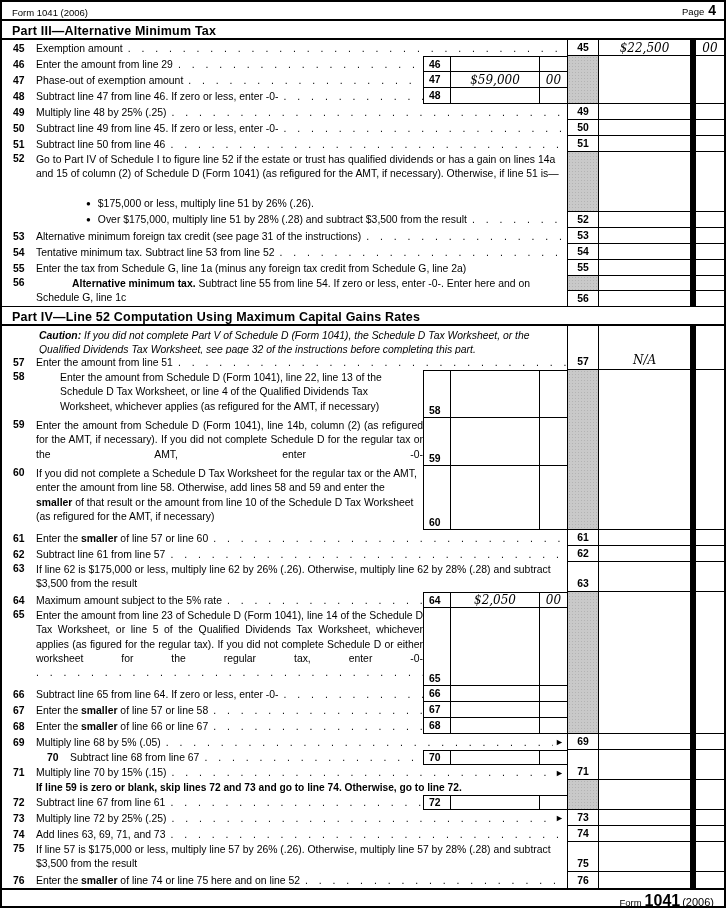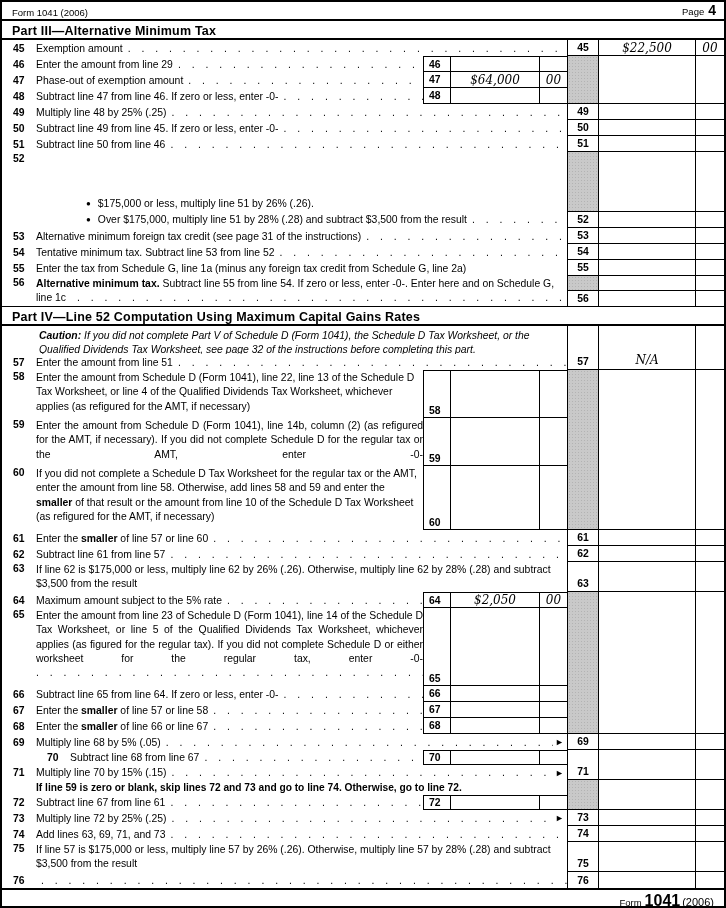--- a/index.html
+++ b/index.html
@@ -44,21 +44,21 @@
   .inner.bal .in { align-items:flex-end; padding-bottom:1px; }
   .inner .iv { flex:1 1 auto; border-right:1px solid #000; display:flex; align-items:center; justify-content:center; }
   .inner .ic { flex:0 0 27px; display:flex; align-items:center; justify-content:center; }
   .bright { flex:0 0 157px; border-left:1px solid #000; border-bottom:1px solid #000;
             display:flex; flex-direction:column; }
   .band.last .bright { border-bottom:none; }
   .rrow { flex:1 1 auto; display:flex; align-items:stretch; min-height:0; }
   .rrow.entry { flex:0 0 16px; border-top:1px solid #000; }
   .rrow .rn { flex:0 0 31px; border-right:1px solid #000; font-weight:700; display:flex;
               align-items:center; justify-content:center; }
-  .rrow .rv { flex:1 1 auto; border-right:1px solid #000000; display:flex; align-items:center; justify-content:center; }
+  .rrow .rv { flex:1 1 auto; border-right:6px solid #000000; display:flex; align-items:center; justify-content:center; }
   .rrow .rc { flex:0 0 28px; display:flex; align-items:center; justify-content:center; }
   .bright.balign .rrow > span { align-items:flex-end; padding-bottom:2px; }
   .shade { background-color:var(--shade,#c9c9c9);
            background-image: radial-gradient(#b3b3b3 1px, rgba(0,0,0,0) 1px);
            background-size:3px 3px; }
   .val { font-family:"DejaVu Serif", serif; font-style:italic; font-size:12px; }
   .footer { flex:1 1 auto; border-top:2px solid #000; text-align:right; padding:2px 10px 0 0; font-size:9.5px; }
   .fnum { font-size:16px; margin:0 2px 16px 3px; }
   .fyr { font-size:11px; }
 </style>
@@ -99,21 +99,21 @@
               <span class="iv val"></span>
               <span class="ic val"></span>
             </div>
           </div>
           <div class="row" style="flex: 0 0 16px; height: 16px;">
             <span class="ln">47</span>
             <span class="txt"><span class="seg">Phase-out of exemption amount</span></span>
             <span class="leader"></span>
             <div class="inner">
               <span class="in">47</span>
-              <span class="iv val">$64,000</span>
+              <span class="iv val">$59,000</span>
               <span class="ic val">00</span>
             </div>
           </div>
           <div class="row" style="flex: 0 0 16px; height: 16px;">
             <span class="ln">48</span>
             <span class="txt"><span class="seg">Subtract line 47 from line 46. If zero or less, enter -0-</span></span>
             <span class="leader"></span>
             <div class="inner">
               <span class="in">48</span>
               <span class="iv val"></span>
@@ -174,20 +174,21 @@
             <span class="rn">51</span>
             <span class="rv val"></span>
             <span class="rc val"></span>
           </div>
         </div>
       </div>
       <div class="band">
         <div class="bleft">
           <div class="row wrapr" style="flex: 0 0 44px; height: 44px;">
             <span class="ln">52</span>
+            <div class="wtxt"><span class="seg">Go to Part IV of Schedule I to figure line 52 if the estate or trust has qualified dividends or has a gain on lines 14a and 15 of column (2) of Schedule D (Form 1041) (as refigured for the AMT, if necessary). Otherwise, if line 51 is—</span></div>
           </div>
           <div class="row bul" style="flex: 0 0 14px; height: 14px;">
             <span class="bulg">●</span>
             <span class="txt"><span class="seg">$175,000 or less, multiply line 51 by 26% (.26).</span></span>
           </div>
           <div class="row bul" style="flex: 0 0 18px; height: 18px;">
             <span class="bulg">●</span>
             <span class="txt"><span class="seg">Over $175,000, multiply line 51 by 28% (.28) and subtract $3,500 from the result</span></span>
             <span class="leader"></span>
           </div>
@@ -249,21 +250,21 @@
             <span class="rn">55</span>
             <span class="rv val"></span>
             <span class="rc val"></span>
           </div>
         </div>
       </div>
       <div class="band last">
         <div class="bleft">
           <div class="row wrapr" style="flex: 0 0 30px; height: 30px;">
             <span class="ln">56</span>
-            <div class="wtxt"><span class="bseg" style="font-weight: 700;">Alternative minimum tax.</span><span class="seg"> Subtract line 55 from line 54. If zero or less, enter -0-. Enter here and on Schedule G, line 1c</span><span class="idots"></span></div>
+            <div class="wtxt"><span class="bseg" style="font-weight: 700; margin-left: 36px;">Alternative minimum tax.</span><span class="seg"> Subtract line 55 from line 54. If zero or less, enter -0-. Enter here and on Schedule G, line 1c</span><span class="idots"></span></div>
           </div>
         </div>
         <div class="bright">
           <div class="rrow" style="flex: 1 1 auto;">
             <span class="rn shade"></span>
             <span class="rv val"></span>
             <span class="rc val"></span>
           </div>
           <div class="rrow entry">
             <span class="rn">56</span>
@@ -287,21 +288,21 @@
         <div class="bright balign">
           <div class="rrow">
             <span class="rn">57</span>
             <span class="rv val">N/A</span>
             <span class="rc val"></span>
           </div>
         </div>
       </div>
       <div class="band">
         <div class="bleft">
-          <div class="row wrapr" style="flex: 0 0 48px; height: 48px;">
+          <div class="row wrapr" style="flex: 0 0 48px; height: 48px; gap: 24px;">
             <span class="ln">58</span>
             <div class="wtxt"><span class="seg">Enter the amount from Schedule D (Form 1041), line 22, line 13 of the Schedule D Tax Worksheet, or line 4 of the Qualified Dividends Tax Worksheet, whichever applies (as refigured for the AMT, if necessary)</span></div>
             <div class="inner bt bal">
               <span class="in">58</span>
               <span class="iv val"></span>
               <span class="ic val"></span>
             </div>
           </div>
           <div class="row wrapr" style="flex: 0 0 48px; height: 48px;">
             <span class="ln">59</span>
@@ -551,20 +552,21 @@
             <span class="rn">75</span>
             <span class="rv val"></span>
             <span class="rc val"></span>
           </div>
         </div>
       </div>
       <div class="band last">
         <div class="bleft">
           <div class="row" style="flex: 0 0 16px; height: 16px;">
             <span class="ln">76</span>
+            <span class="txt"><span class="seg">Enter the </span><span class="bseg" style="font-weight: 700;">smaller</span><span class="seg"> of line 74 or line 75 here and on line 52</span></span>
             <span class="leader"></span>
           </div>
         </div>
         <div class="bright">
           <div class="rrow">
             <span class="rn">76</span>
             <span class="rv val"></span>
             <span class="rc val"></span>
           </div>
         </div>

